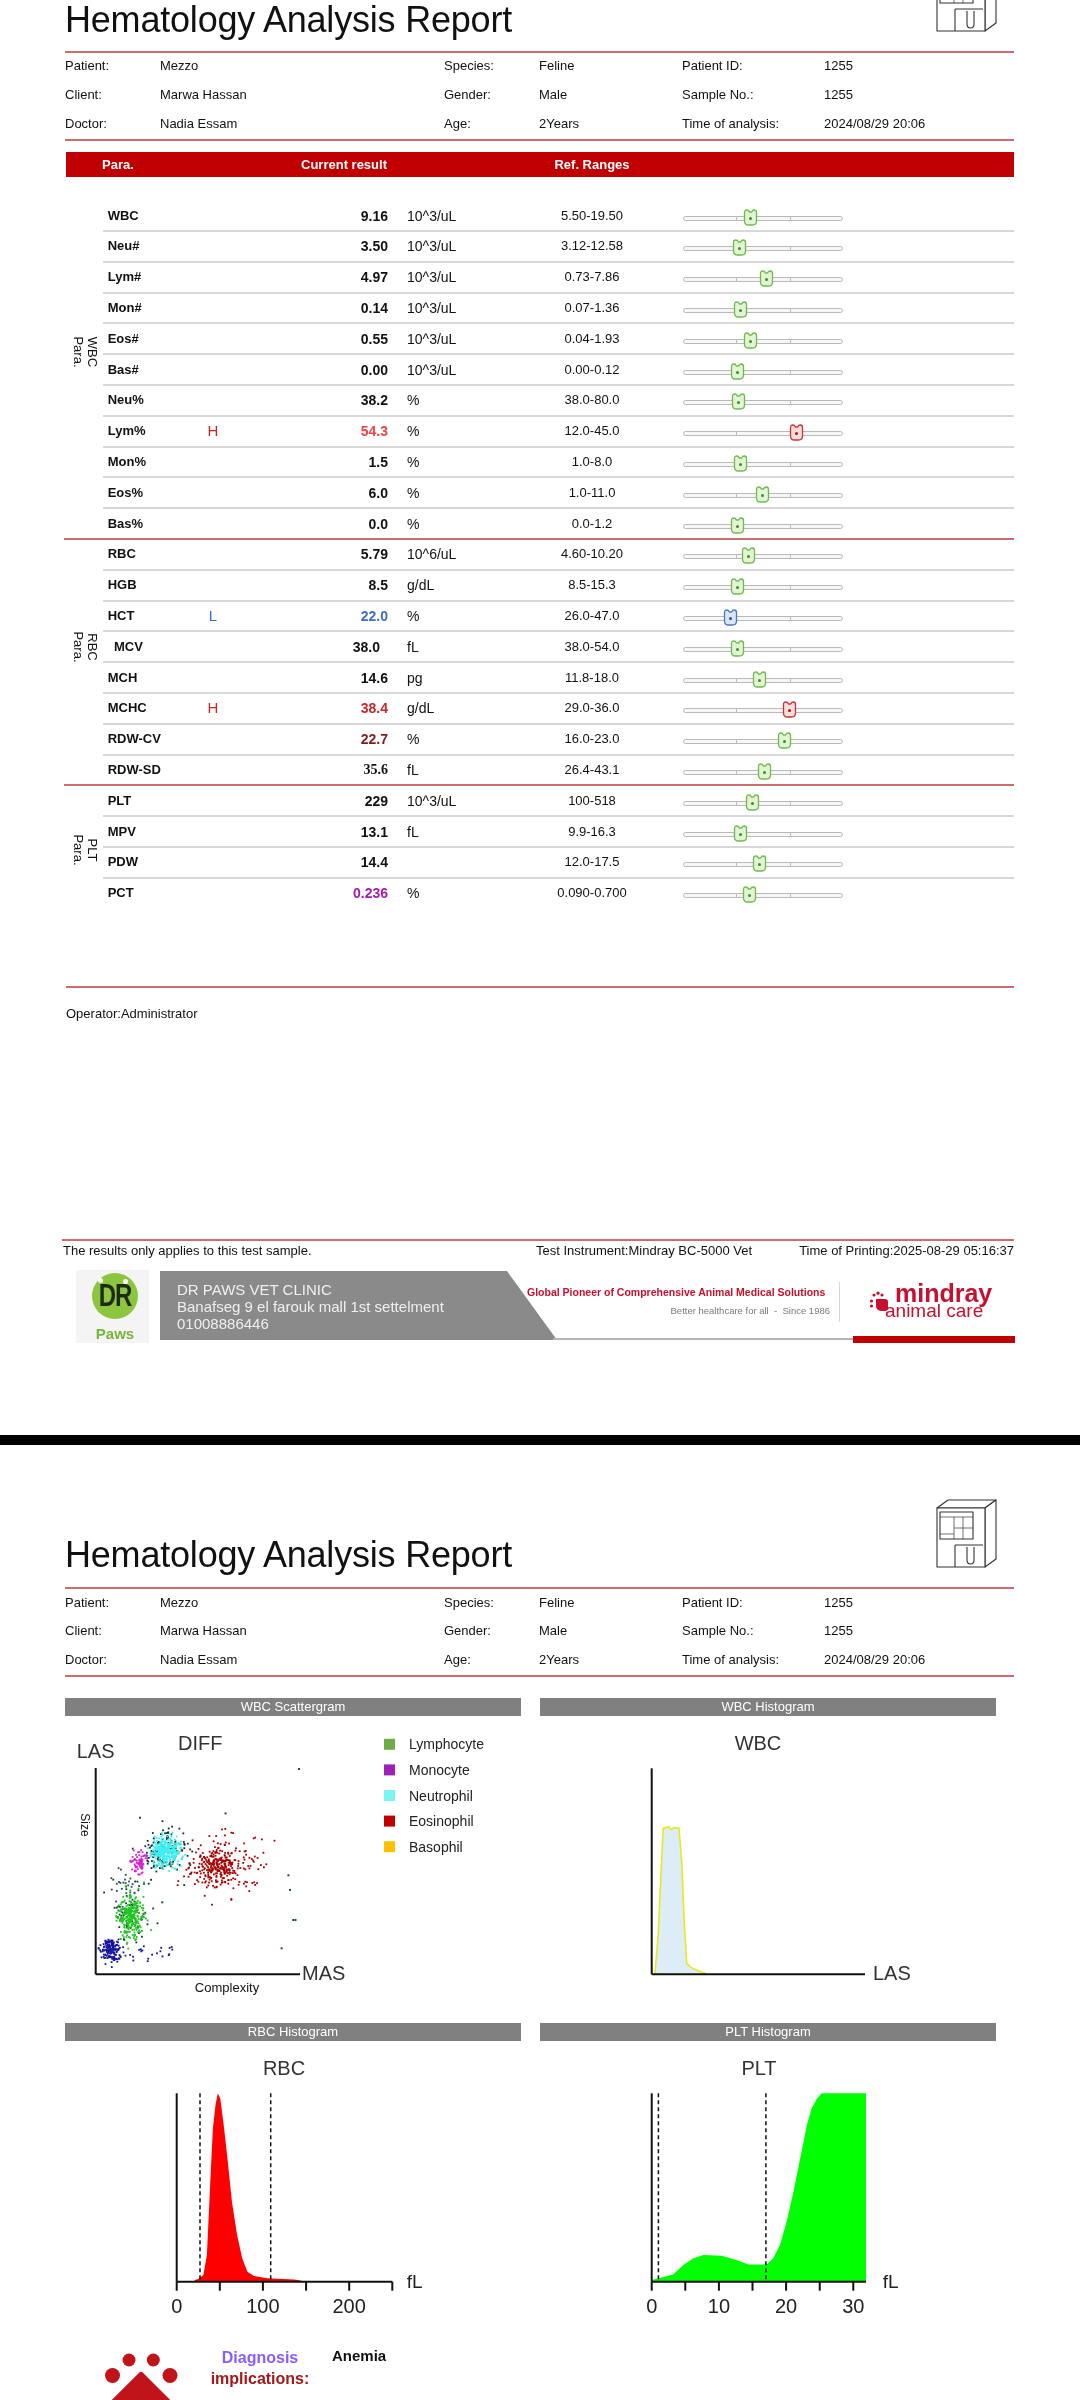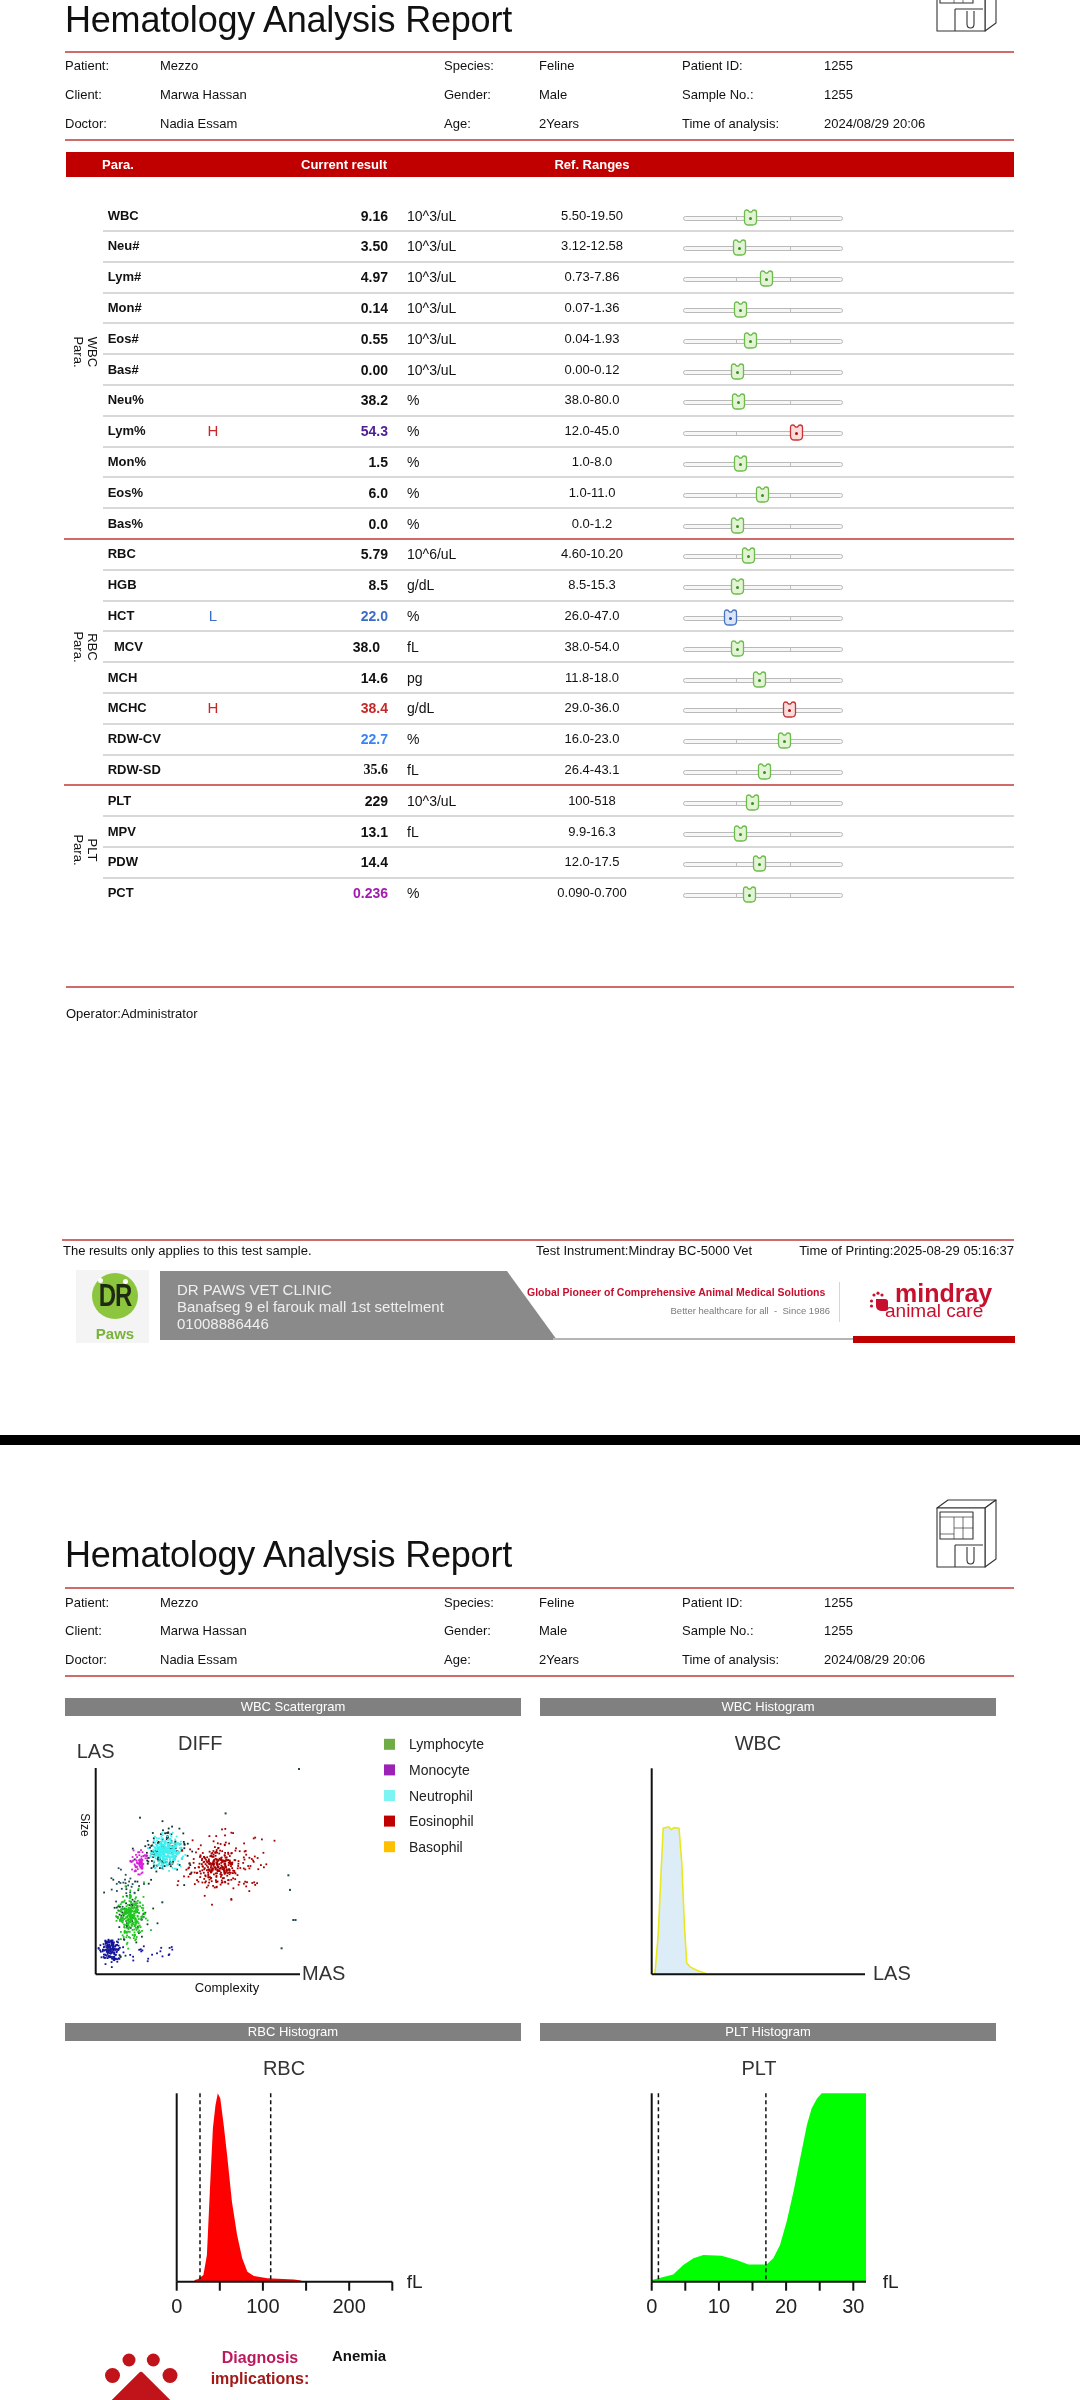--- a/index.html
+++ b/index.html
@@ -1718,21 +1718,21 @@
               <path d="M1.5 3.5Q1.5 1 3.8 1Q5.6 1 6.1 2.6Q7.5 3.5 8.9 2.6Q9.4 1 11.2 1Q13.5 1 13.5 3.5L13.5 12Q13.5 16 9.5 16L5.5 16Q1.5 16 1.5 12Z" fill="#e3f4d5" stroke="#6cbb4c" stroke-width="1.3"></path>
               <circle cx="7.5" cy="9.5" r="1.5" fill="#3d8c2a"></circle>
             </svg>
           </div>
         </div>
       </div>
       <div class="graysep" style="left:103px;top:414.7px;width:911px"></div>
       <div class="row" style="top:416.1px">
         <div class="t pname" style="left:107.7px;top:5.0px">Lym%</div>
         <div class="t flag c" style="left: 213px; top: 5px; color: rgb(198, 40, 40);">H</div>
-        <div class="t val r" style="left: 388px; top: 5px; color: #4c1d95;">54.3</div>
+        <div class="t val r" style="left: 388px; top: 5px; color: #ef4444;">54.3</div>
         <div class="t unit" style="left:407px;top:5.0px">%</div>
         <div class="t ref c" style="left:592px;top:5.0px">12.0-45.0</div>
         <div style="position:absolute;left:0;top:0">
           <div class="track" style="left:682.7px;top:15px;width:158.7px"></div>
           <div class="tick" style="left:735.7px;top:15px"></div>
           <div class="tick" style="left:790px;top:15px"></div>
           <div class="thumb" style="left:789.3px;top:8.2px">
             <svg width="15" height="17" viewBox="0 0 15 17">
               <path d="M1.5 3.5Q1.5 1 3.8 1Q5.6 1 6.1 2.6Q7.5 3.5 8.9 2.6Q9.4 1 11.2 1Q13.5 1 13.5 3.5L13.5 12Q13.5 16 9.5 16L5.5 16Q1.5 16 1.5 12Z" fill="#f9dcdc" stroke="#c93333" stroke-width="1.3"></path>
               <circle cx="7.5" cy="9.5" r="1.5" fill="#b01212"></circle>
@@ -1904,21 +1904,21 @@
             <svg width="15" height="17" viewBox="0 0 15 17">
               <path d="M1.5 3.5Q1.5 1 3.8 1Q5.6 1 6.1 2.6Q7.5 3.5 8.9 2.6Q9.4 1 11.2 1Q13.5 1 13.5 3.5L13.5 12Q13.5 16 9.5 16L5.5 16Q1.5 16 1.5 12Z" fill="#f9dcdc" stroke="#c93333" stroke-width="1.3"></path>
               <circle cx="7.5" cy="9.5" r="1.5" fill="#b01212"></circle>
             </svg>
           </div>
         </div>
       </div>
       <div class="graysep" style="left:103px;top:722.7px;width:911px"></div>
       <div class="row" style="top:724.1px">
         <div class="t pname" style="left:107.7px;top:5.0px">RDW-CV</div>
-        <div class="t val r" style="left: 388px; top: 5px; color: #3b82f6;">22.7</div>
+        <div class="t val r" style="left: 388px; top: 5px; color: #7f1d1d;">22.7</div>
         <div class="t unit" style="left:407px;top:5.0px">%</div>
         <div class="t ref c" style="left:592px;top:5.0px">16.0-23.0</div>
         <div style="position:absolute;left:0;top:0">
           <div class="track" style="left:682.7px;top:15px;width:158.7px"></div>
           <div class="tick" style="left:735.7px;top:15px"></div>
           <div class="tick" style="left:790px;top:15px"></div>
           <div class="thumb" style="left:777.2px;top:8.2px">
             <svg width="15" height="17" viewBox="0 0 15 17">
               <path d="M1.5 3.5Q1.5 1 3.8 1Q5.6 1 6.1 2.6Q7.5 3.5 8.9 2.6Q9.4 1 11.2 1Q13.5 1 13.5 3.5L13.5 12Q13.5 16 9.5 16L5.5 16Q1.5 16 1.5 12Z" fill="#e3f4d5" stroke="#6cbb4c" stroke-width="1.3"></path>
               <circle cx="7.5" cy="9.5" r="1.5" fill="#3d8c2a"></circle>
@@ -2113,17 +2113,17 @@
       <svg width="85" height="55" viewBox="0 0 85 55">
           <g fill="#c0141a">
             <circle cx="29" cy="15" r="6.5"></circle>
             <circle cx="53.3" cy="15" r="6.5"></circle>
             <circle cx="12.5" cy="30.5" r="7.5"></circle>
             <circle cx="70" cy="30.5" r="7.5"></circle>
             <path d="M41 30 L69 58 L41 86 L13 58 Z" stroke="#c0141a" stroke-width="6" stroke-linejoin="round"></path>
           </g>
         </svg>
     </div>
-    <div class="t c" style="left:260px;top:2348px;font-size:16px;font-weight:bold;color:#be185d">Diagnosis</div>
+    <div class="t c" style="left:260px;top:2348px;font-size:16px;font-weight:bold;color:#8b5cf6">Diagnosis</div>
     <div class="t c" style="left:260px;top:2369px;font-size:16px;font-weight:bold;color:#a31818">implications:</div>
     <div class="t" style="left:332px;top:2346px;font-size:15px;font-weight:bold;color:#111">Anemia</div>
   </div>
 </section>
 
 </body></html>

